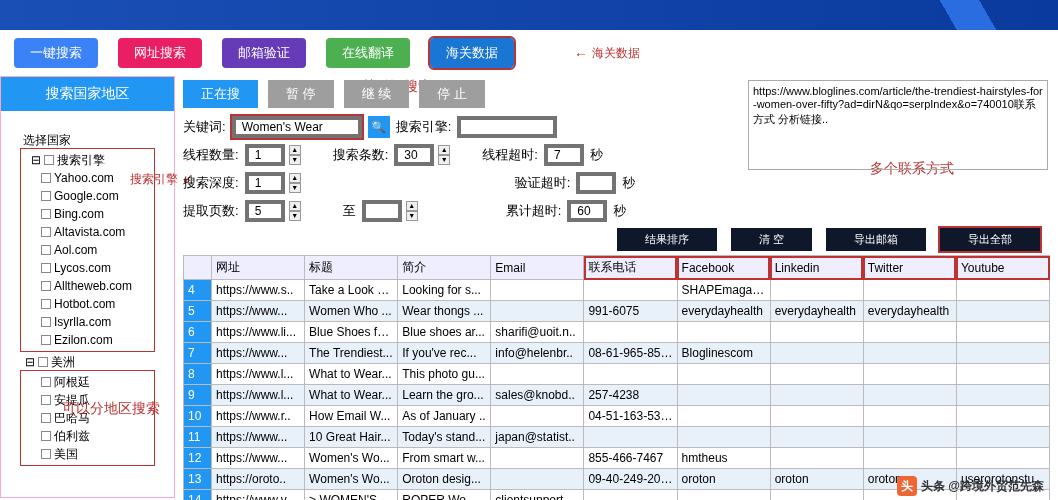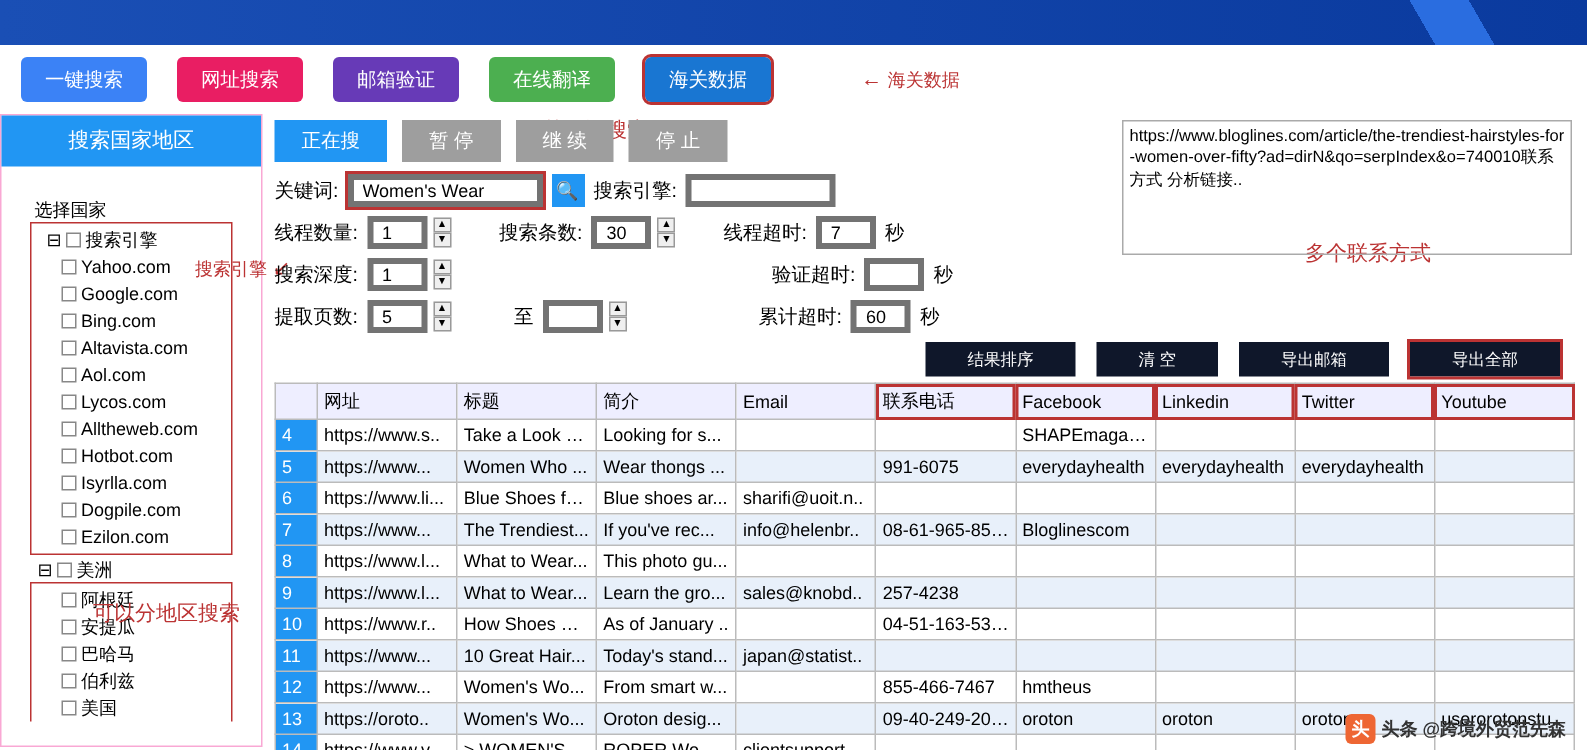--- a/index.html
+++ b/index.html
@@ -73,21 +73,20 @@
         <div id="eng-list">
             <div class="tree-item"><span class="cb"></span>Yahoo.com</div>
             <div class="tree-item"><span class="cb"></span>Google.com</div>
             <div class="tree-item"><span class="cb"></span>Bing.com</div>
             <div class="tree-item"><span class="cb"></span>Altavista.com</div>
             <div class="tree-item"><span class="cb"></span>Aol.com</div>
             <div class="tree-item"><span class="cb"></span>Lycos.com</div>
             <div class="tree-item"><span class="cb"></span>Alltheweb.com</div>
             <div class="tree-item"><span class="cb"></span>Hotbot.com</div>
             <div class="tree-item"><span class="cb"></span>Isyrlla.com</div>
-            <div class="tree-item"><span class="cb"></span>Dogpile.com</div>
             <div class="tree-item"><span class="cb"></span>Ezilon.com</div>
           </div>
       </div>
       <div class="tree-item" style="padding-left:4px">⊟<span class="cb"></span><span>美洲</span></div>
       <div class="grp" id="ctry-list">
           <div class="tree-item"><span class="cb"></span>阿根廷</div>
           <div class="tree-item"><span class="cb"></span>安提瓜</div>
           <div class="tree-item"><span class="cb"></span>巴哈马</div>
           <div class="tree-item"><span class="cb"></span>伯利兹</div>
           <div class="tree-item"><span class="cb"></span>美国</div>
@@ -256,21 +255,21 @@
             <td>sales@knobd..</td>
             <td>257-4238</td>
             <td></td>
             <td></td>
             <td></td>
             <td></td>
           </tr>
           <tr>
             <td class="rowid">10</td>
             <td>https://www.r..</td>
-            <td>How Shoes W...</td>
+            <td>How Email W...</td>
             <td>As of January ..</td>
             <td></td>
             <td>04-51-163-5311</td>
             <td></td>
             <td></td>
             <td></td>
             <td></td>
           </tr>
           <tr>
             <td class="rowid">11</td>

